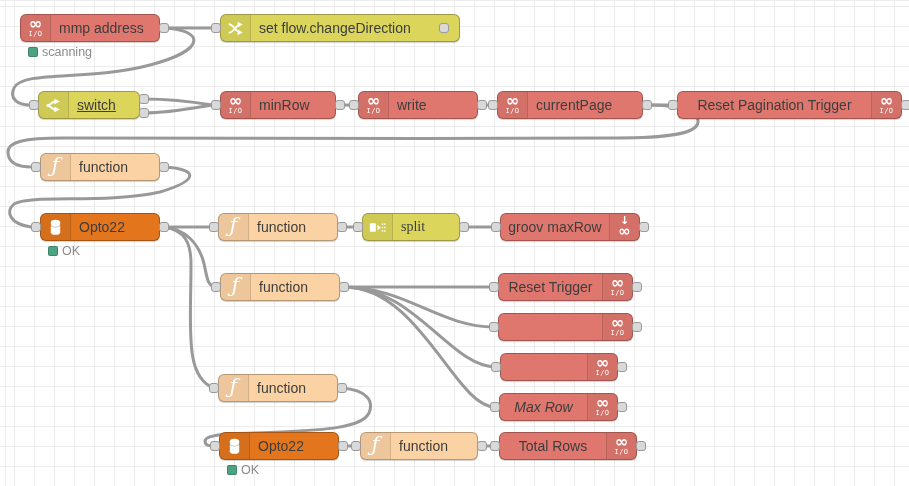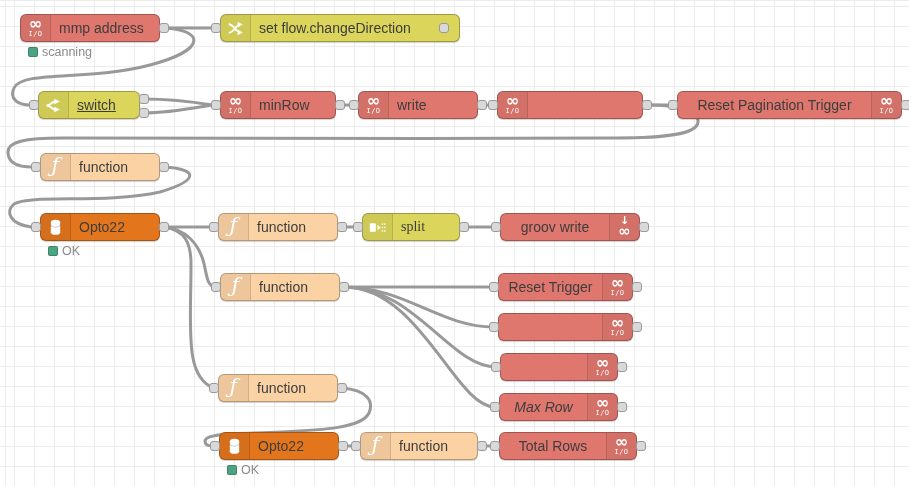--- a/index.html
+++ b/index.html
@@ -127,20 +127,21 @@
       </div>
       <span class="node-label" style="line-height: 26px;">write</span>
       <div class="port" style="left: -10px; top: 8px;"></div>
       <div class="port" style="left: 118px; top: 8px;"></div>
     </div>
     <div class="node icon-left" style="left: 497px; top: 91px; width: 146px; height: 28px; background: rgb(224, 119, 110);">
       <div class="icon-region">
         <span class="inf">∞</span>
         <span class="iosub">I/O</span>
       </div>
+      <span class="node-label" style="line-height: 26px;">currentPage</span>
       <div class="port" style="left: -10px; top: 8px;"></div>
       <div class="port" style="left: 144px; top: 8px;"></div>
     </div>
     <div class="node icon-right" style="left: 677px; top: 91px; width: 225px; height: 28px; background: rgb(224, 119, 110);">
       <div class="icon-region">
         <span class="inf">∞</span>
         <span class="iosub">I/O</span>
       </div>
       <span class="node-label" style="line-height: 26px;">Reset Pagination Trigger</span>
       <div class="port" style="left: -10px; top: 8px;"></div>
@@ -194,21 +195,21 @@
       </div>
       <span class="node-label" style="line-height: 26px; font-family: Liberation Serif, serif;">split</span>
       <div class="port" style="left: -10px; top: 8px;"></div>
       <div class="port" style="left: 96px; top: 8px;"></div>
     </div>
     <div class="node icon-right" style="left: 500px; top: 213px; width: 140px; height: 28px; background: rgb(224, 119, 110);">
       <div class="icon-region">
         <span class="dn-arrow">↓</span>
         <span class="inf2">∞</span>
       </div>
-      <span class="node-label" style="line-height: 26px;">groov write</span>
+      <span class="node-label" style="line-height: 26px;">groov maxRow</span>
       <div class="port" style="left: -10px; top: 8px;"></div>
       <div class="port" style="left: 138px; top: 8px;"></div>
     </div>
     <div class="node icon-left" style="left: 220px; top: 273px; width: 120px; height: 28px; background: rgb(251, 210, 164);">
       <div class="icon-region">
         <span class="fn-glyph">ƒ</span>
       </div>
       <span class="node-label" style="line-height: 26px;">function</span>
       <div class="port" style="left: -10px; top: 8px;"></div>
       <div class="port" style="left: 118px; top: 8px;"></div>

